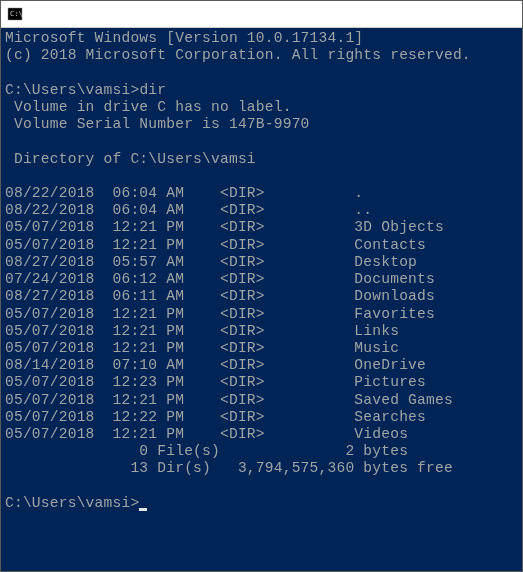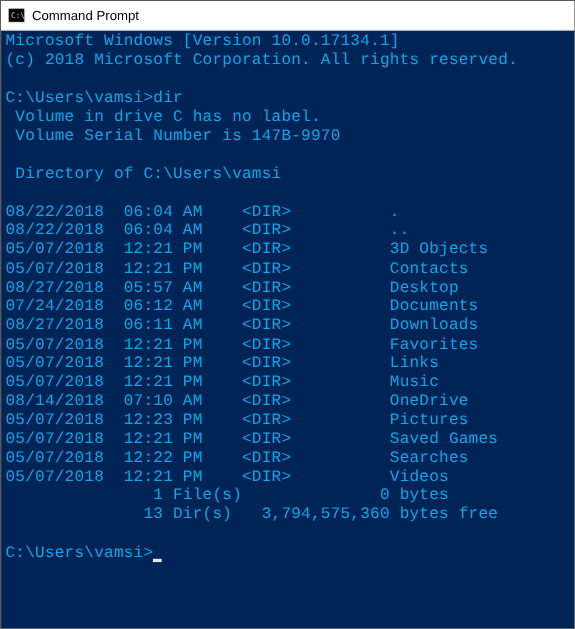--- a/index.html
+++ b/index.html
@@ -36,21 +36,21 @@
       width: 16px;
       height: 16px;
       margin-right: 6px;
       display: inline-flex;
       align-items: center;
       justify-content: center;
     }
     .terminal {
       flex: 1;
       background: #012456;
-      color: #0ea5e9;
+      color: #a3a3a3;
       font-family: "Consolas", "Courier New", monospace;
       font-size: 14.6px;
       line-height: 1.18;
       padding: 2px 4px;
       overflow: hidden;
       white-space: pre;
       letter-spacing: 0.2px;
     }
     .cursor {
       display: inline-block;
@@ -65,21 +65,20 @@
 <body>
 
 <div class="window">
   <div class="titlebar">
     <span class="titlebar-icon">
       <svg width="16" height="16" viewBox="0 0 16 16">
         <rect x="1" y="2" width="14" height="12" fill="#000" stroke="#888" stroke-width="0.5"></rect>
         <text x="3" y="10" font-size="7" fill="#ccc" font-family="monospace">C:\</text>
       </svg>
     </span>
-    <span>Command Prompt</span>
   </div>
   <div class="terminal"><span>Microsoft Windows [Version 10.0.17134.1]</span>
 <span>(c) 2018 Microsoft Corporation. All rights reserved.</span>
 
 <span>C:\Users\vamsi&gt;</span><span>dir</span>
 <span> Volume in drive C has no label.</span>
 <span> Volume Serial Number is 147B-9970</span>
 
 <span> Directory of C:\Users\vamsi</span>
 
@@ -91,18 +90,18 @@
 07/24/2018  06:12 AM    &lt;DIR&gt;          Documents
 08/27/2018  06:11 AM    &lt;DIR&gt;          Downloads
 05/07/2018  12:21 PM    &lt;DIR&gt;          Favorites
 05/07/2018  12:21 PM    &lt;DIR&gt;          Links
 05/07/2018  12:21 PM    &lt;DIR&gt;          Music
 08/14/2018  07:10 AM    &lt;DIR&gt;          OneDrive
 05/07/2018  12:23 PM    &lt;DIR&gt;          Pictures
 05/07/2018  12:21 PM    &lt;DIR&gt;          Saved Games
 05/07/2018  12:22 PM    &lt;DIR&gt;          Searches
 05/07/2018  12:21 PM    &lt;DIR&gt;          Videos</span>
-<span>               1 File(s)              0 bytes</span>
+<span>               0 File(s)              2 bytes</span>
 <span>              13 Dir(s)   3,794,575,360 bytes free</span>
 
 <span>C:\Users\vamsi&gt;</span><span class="cursor"></span>
 </div>
 </div>
 
 </body></html>

